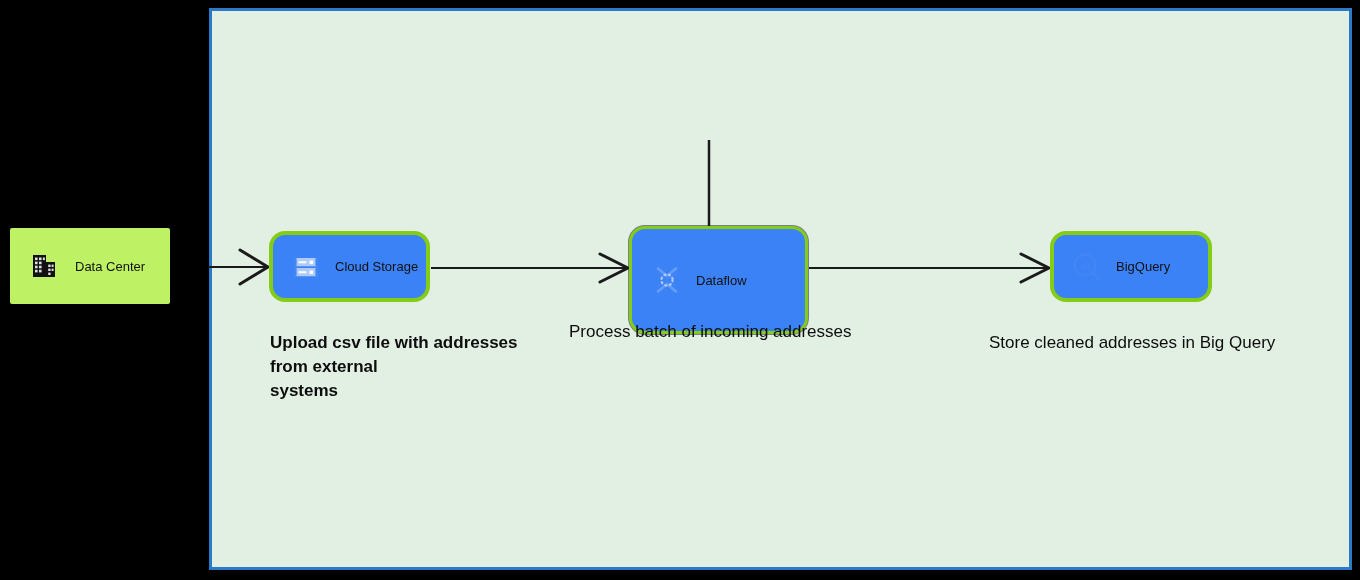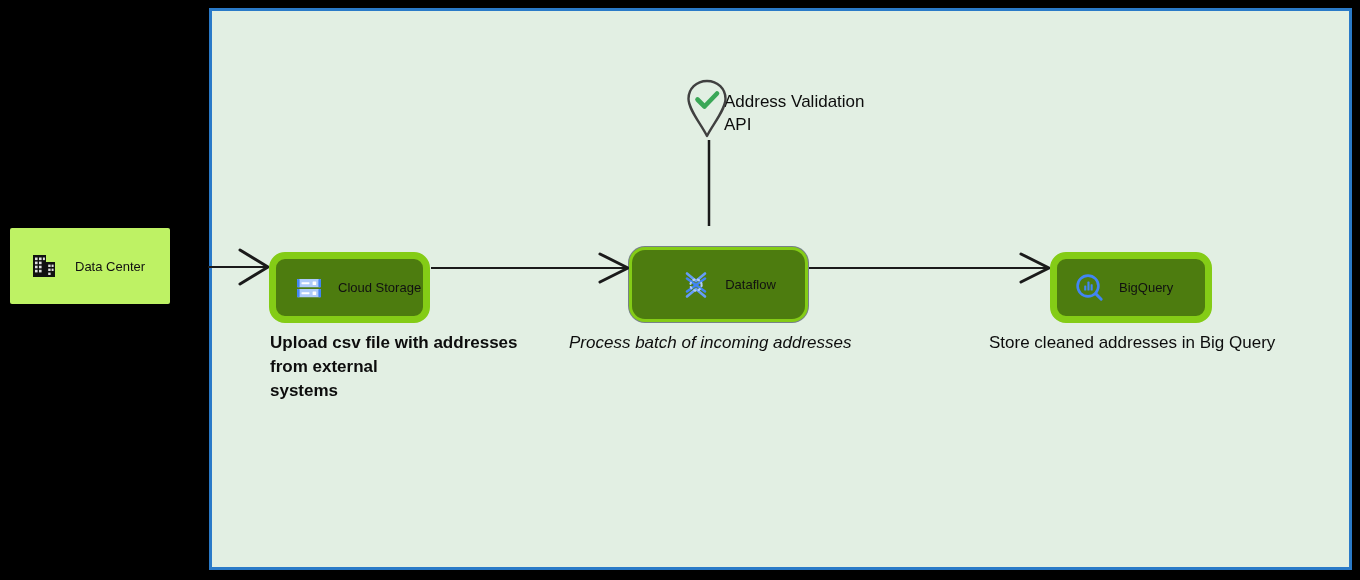--- a/index.html
+++ b/index.html
@@ -30,24 +30,23 @@
 
   
   .node {
     position: absolute;
     box-sizing: border-box;
     display: flex;
     align-items: center;
     border-radius: 14px;
   }
   .node-gcp {
-    background: #4d7c0f;
-    border: 7px solid #84cc16;
+    background: #3b82f6;
+    border: 4px solid #84cc16;
     border-radius: 16px;
-    margin-top: 21px;
   }
   .node-gcp.selected {
     border-width: 3px;
     box-shadow: 0 0 0 1px rgba(30,40,60,0.55);
   }
   .node-onprem {
     background: #bef264;
     border: none;
     border-radius: 2px;
   }
@@ -71,23 +70,22 @@
   }
   #node-datacenter .node-label { margin-left: 17px; }
 
   #node-cloudstorage {
     left: 269px; top: 231px; width: 161px; height: 71px;
     padding-left: 18px;
   }
   #node-cloudstorage .node-label { margin-left: 14px; }
 
   #node-dataflow {
-    left: 629px; top: 226px; width: 179px; height: 75px;
+    left: 629px; top: 226px; width: 179px; height: 108px;
     padding-left: 20px;
-    justify-content: center;
   }
   #node-dataflow .node-label { margin-left: 14px; }
 
   #node-bigquery {
     left: 1050px; top: 231px; width: 162px; height: 71px;
     padding-left: 18px;
   }
   #node-bigquery .node-label { margin-left: 14px; }
 
   
@@ -109,21 +107,21 @@
 
   
   .caption {
     position: absolute;
     color: #0d0d0d;
     font-size: 17px;
     line-height: 24px;
     white-space: pre-line;
   }
   #caption-cloudstorage { left: 270px; top: 331px; width: 250px; font-weight: bold; }
-  #caption-dataflow     { left: 569px; top: 331px; width: 360px; font-style: italic; }
+  #caption-dataflow     { left: 569px; top: 320px; width: 360px; }
   #caption-bigquery     { left: 989px; top: 331px; width: 380px; }
 
   
   #connectors {
     position: absolute;
     left: 0; top: 0;
     width: 1360px; height: 580px;
     pointer-events: none;
   }
 </style>
@@ -226,30 +224,20 @@
           <rect x="9.2" y="12.4" width="2.1" height="5.2" rx="0.6"></rect>
           <rect x="12.4" y="8.6" width="2.1" height="9" rx="0.6"></rect>
           <rect x="15.6" y="11.2" width="2.1" height="6.4" rx="0.6"></rect>
         </g>
         <line x1="20.6" y1="20.6" x2="26.2" y2="26.2" stroke="#4285f4" stroke-width="2.9" stroke-linecap="round"></line>
       </svg>
     </span>
     <span class="node-label">BigQuery</span>
   </div>
 
-  <div id="pin-group">
-    <span class="node-icon" style="position:absolute;left:0;top:0;">
-      <svg width="44" height="62" viewBox="0 0 44 62" xmlns="http://www.w3.org/2000/svg">
-        <path d="M22 3 C11.2 3 3.5 11 3.5 20.8 C3.5 31.6 16 46 22 58 C28 46 40.5 31.6 40.5 20.8 C40.5 11 32.8 3 22 3 Z" fill="none" stroke="#404040" stroke-width="2.4" stroke-linejoin="round"></path>
-        <polyline points="12.5,21.5 19.5,28.5 32,15.5" fill="none" stroke="#3aa757" stroke-width="4.6" stroke-linecap="round" stroke-linejoin="round"></polyline>
-      </svg>
-    </span>
-    <span class="pin-text">Address Validation
-API</span>
-  </div>
 
   <div class="caption" id="caption-cloudstorage">Upload csv file with addresses
 from external
 systems</div>
 
   <div class="caption" id="caption-dataflow">Process batch of incoming addresses</div>
 
   <div class="caption" id="caption-bigquery">Store cleaned addresses in Big Query</div>
 
 </div>

